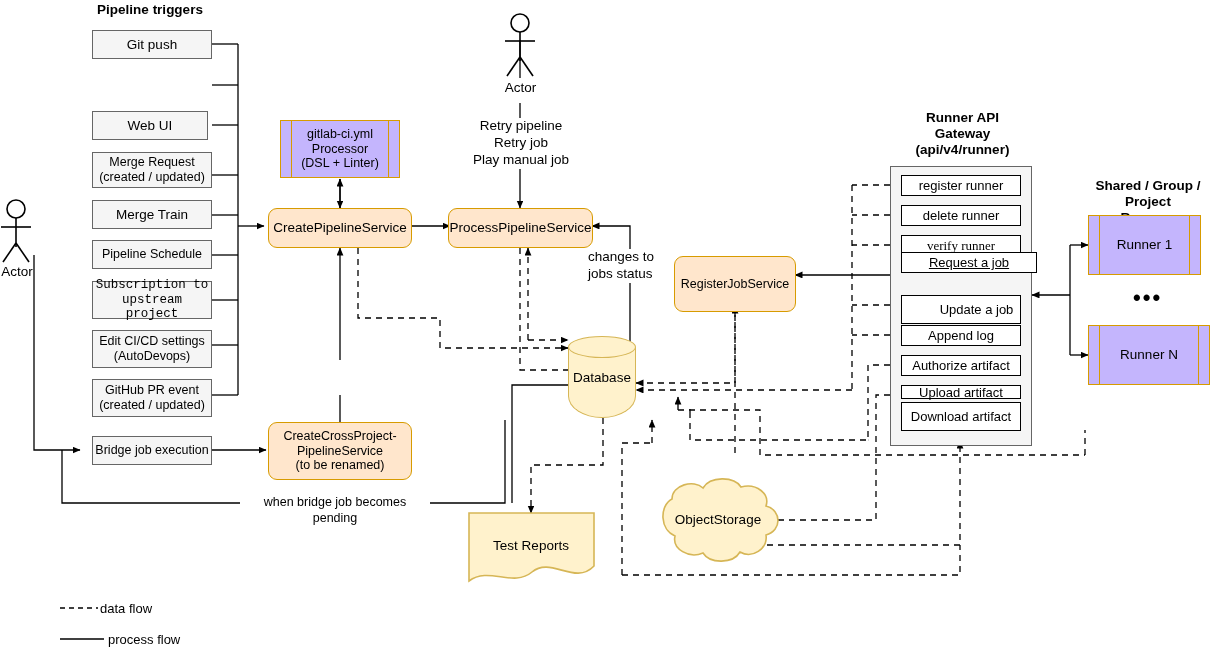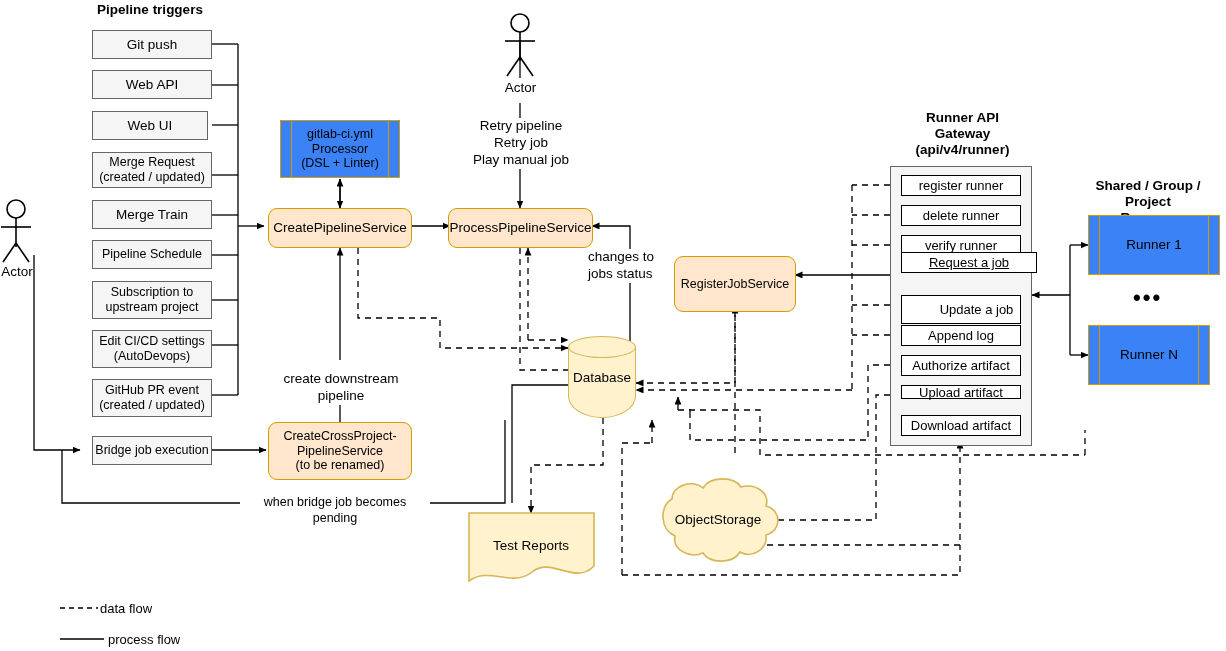--- a/index.html
+++ b/index.html
@@ -17,21 +17,21 @@
   
   .trigger{
     background:#f5f5f5;border:1px solid #666666;font-size:13.5px;color:#000;
   }
   
   .svc{
     background:#ffe6cc;border:1.6px solid #d79b00;border-radius:9px;font-size:13.5px;
   }
   
   .comp{
-    background:#3b82f6;border:1.6px solid #d79b00;font-size:13.5px;position:absolute;
+    background:#c4b5fd;border:1.6px solid #d79b00;font-size:13.5px;position:absolute;
     box-sizing:border-box;display:flex;align-items:center;justify-content:center;text-align:center;line-height:1.18;
   }
   .comp::before,.comp::after{
     content:"";position:absolute;top:0;bottom:0;width:0;border-left:1.6px solid #d79b00;
   }
   .comp::before{left:10px;}
   .comp::after{right:10px;}
 
   
   .gateway-box{
@@ -174,37 +174,34 @@
              C757,483 770,494 766,506 C782,510 782,531 766,535
              C768,549 752,559 740,552 C733,564 710,564 703,553
              C689,559 672,549 675,536 C660,530 659,506 672,499 Z" fill="#fff2cc" stroke="#d6b656" stroke-width="1.6"></path>
   </svg>
 
   <div class="caption bold" style="left:85px;top:2px;width:130px;">Pipeline triggers</div>
 
   <div class="node trigger" style="left:92px;top:30px;width:120px;height:29px;">
     <span>Git push</span>
   </div>
-  <div class="node trigger" style="left:92px;top:70px;width:120px;height:29px;">
-    <span>Web API</span>
-  </div>
   <div class="node trigger" style="left:92px;top:111px;width:116px;height:29px;">
     <span>Web UI</span>
   </div>
   <div class="node trigger" style="left:92px;top:152px;width:120px;height:36px;white-space:pre-line;font-size:12.5px;">
     <span style="white-space:pre-line;">Merge Request
 (created / updated)</span>
   </div>
   <div class="node trigger" style="left:92px;top:200px;width:120px;height:29px;">
     <span>Merge Train</span>
   </div>
   <div class="node trigger" style="left:92px;top:240px;width:120px;height:29px;">
     <span style="font-size:12.5px;">Pipeline Schedule</span>
   </div>
-  <div class="node trigger" style="left:92px;top:281px;width:120px;height:38px;">
+  <div class="node trigger" style="left:92px;top:281px;width:120px;height:38px;font-family:Liberation Mono, monospace;">
     <span style="white-space:pre-line;font-size:12.5px;">Subscription to
 upstream project</span>
   </div>
   <div class="node trigger" style="left:92px;top:330px;width:120px;height:38px;">
     <span style="white-space:pre-line;font-size:12.5px;">Edit CI/CD settings
 (AutoDevops)</span>
   </div>
   <div class="node trigger" style="left:92px;top:379px;width:120px;height:38px;">
     <span style="white-space:pre-line;font-size:12.5px;">GitHub PR event
 (created / updated)</span>
@@ -255,61 +252,59 @@
 (api/v4/runner)</div>
 
   <div class="gateway-box" style="left:890px;top:166px;width:142px;height:280px;"></div>
 
   <div class="api-item" style="left:901px;top:175px;width:120px;height:21px;">
     <span>register runner</span>
     </div>
   <div class="api-item" style="left:901px;top:205px;width:120px;height:21px;">
     <span>delete runner</span>
     </div>
-  <div class="api-item" style="left:901px;top:235px;width:120px;height:21px;">
+  <div class="api-item" style="left:901px;top:235px;width:120px;height:21px;font-family:Liberation Serif, serif;">
     <span>verify runner</span>
     </div>
   <div class="api-item" style="left:901px;top:252px;width:136px;height:21px;text-decoration:underline;">
     <span>Request a job</span>
     </div>
   <div class="api-item" style="left:901px;top:295px;width:120px;height:29px;padding-left:31px;">
     <span>Update a job</span>
     </div>
   <div class="api-item" style="left:901px;top:325px;width:120px;height:21px;">
     <span>Append log</span>
     </div>
   <div class="api-item" style="left:901px;top:355px;width:120px;height:21px;">
     <span>Authorize artifact</span>
     </div>
   <div class="api-item" style="left:901px;top:385px;width:120px;height:14px;">
     <span>Upload artifact</span>
     </div>
-  <div class="api-item" style="left:901px;top:415px;width:120px;height:21px;">
+  <div class="api-item" style="left:901px;top:402px;width:120px;height:29px;">
     <span>Download artifact</span>
     </div>
 
   <div class="caption bold" style="left:1072px;top:178px;width:152px;white-space:pre-line;">Shared / Group / Project
 Runners</div>
 
-  <div class="comp" style="left:1088px;top:215px;width:132px;height:60px;">
+  <div class="comp" style="left:1088px;top:215px;width:113px;height:60px;">
     <span>Runner 1</span>
   </div>
   <div class="dots" style="left:1133px;top:285px;">•••</div>
   <div class="comp" style="left:1088px;top:325px;width:122px;height:60px;">
     <span>Runner N</span>
   </div>
 
   <div class="label" style="left:460px;top:118px;width:122px;white-space:pre-line;">Retry pipeline
 Retry job
 Play manual job</div>
 
   <div class="label" style="left:588px;top:249px;width:78px;white-space:pre-line;text-align:left;">changes to
 jobs status</div>
 
-  <div class="label" style="left:275px;top:371px;width:132px;white-space:pre-line;">create downstream
-pipeline</div>
 
   <div class="label" style="left:240px;top:495px;width:190px;font-size:12.5px;">when bridge job becomes pending</div>
 
   <div class="legend-txt" style="left:100px;top:601px;">data flow</div>
   <div class="legend-txt" style="left:108px;top:632px;">process flow</div>
 
 </div>
 
 </body></html>

